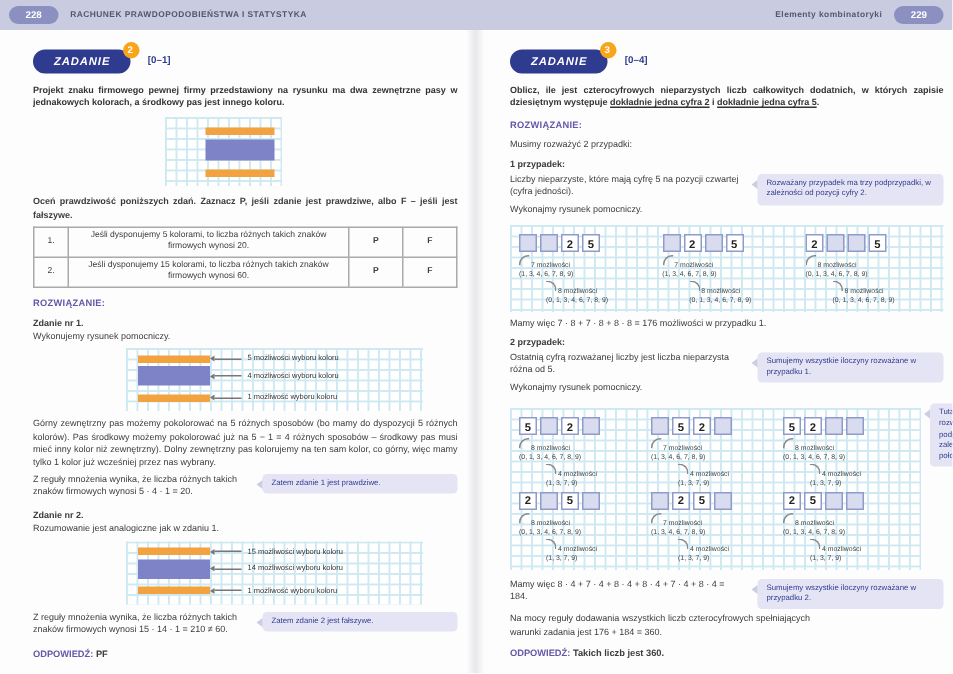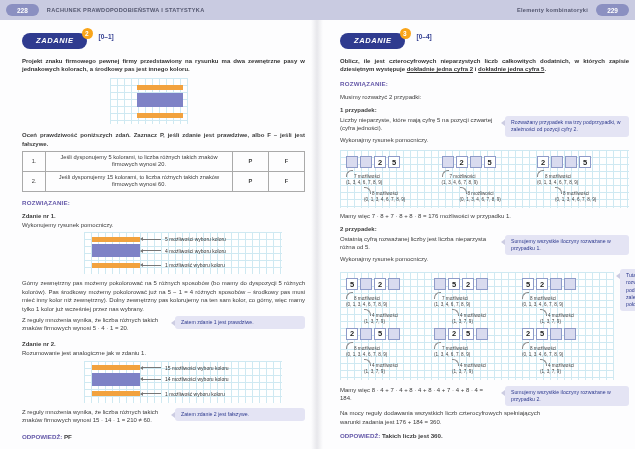--- a/index.html
+++ b/index.html
@@ -19,21 +19,21 @@
   
   .gutter { position:absolute; left:311px; top:20px; bottom:0; width:12px;
             background:linear-gradient(to right, rgba(0,0,0,0), rgba(40,40,70,.10), rgba(0,0,0,0)); }
 
   
   .page { position:absolute; top:20px; bottom:0; box-sizing:border-box; overflow:hidden; }
   .page-l { left:0; width:317px; padding:13px 12px 0 22px; }
   .page-r { left:318px; width:317px; padding:13px 6px 0 22px; }
 
   
-  .badge-row { display:flex; align-items:flex-start; margin:0 0 8px 0; }
+  .badge-row { display:flex; align-items:center; margin:0 0 8px 0; }
   .badge { position:relative; background:#2f3b8f; color:#fff; font-style:italic; font-weight:bold;
            font-size:7.5px; letter-spacing:.6px; padding:3px 13px 3.5px 14px; border-radius:10px; }
   .badge-num { position:absolute; top:-5px; right:-6px; width:11px; height:11px; background:#f9a51a;
                border-radius:50%; color:#fff; font-size:6.5px; font-weight:bold; font-style:normal;
                display:flex; align-items:center; justify-content:center; }
   .points { color:#2f3b8f; font-weight:bold; font-size:6.5px; margin-left:12px; }
 
   
   .p { font-size:6px; line-height:1.4; color:#3c3c3c; margin:0 0 3px 0; }
   .b { font-weight:bold; }

